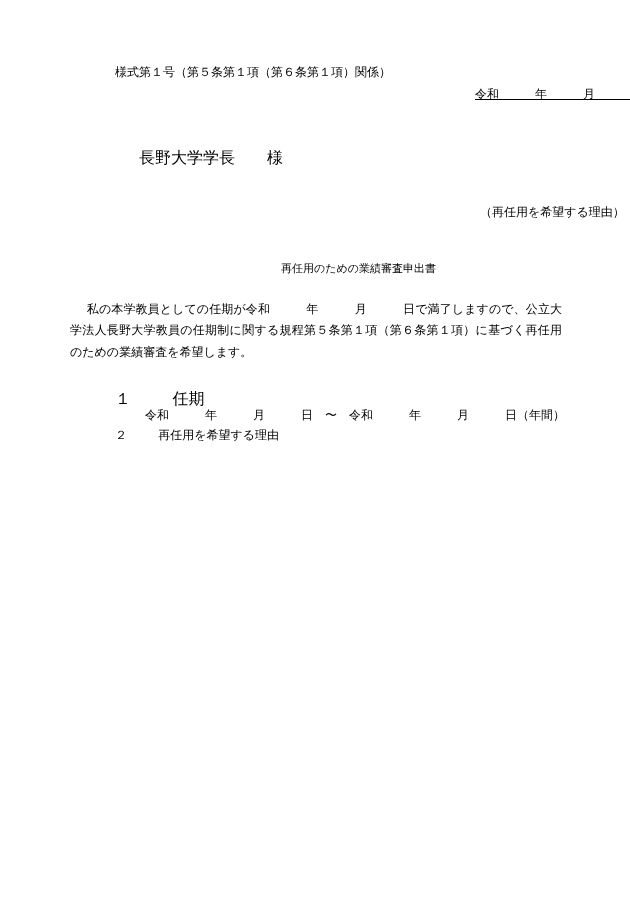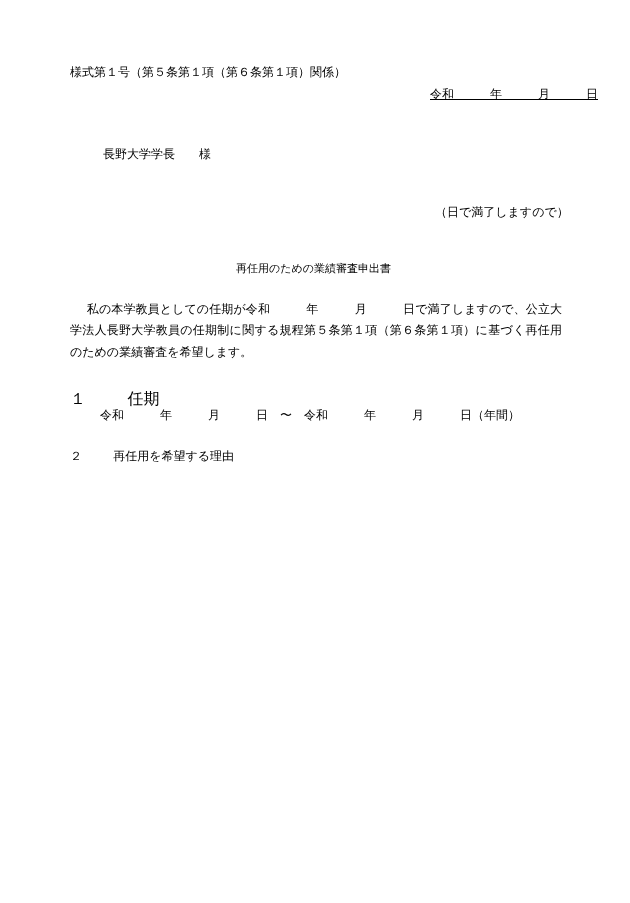--- a/index.html
+++ b/index.html
@@ -17,59 +17,59 @@
     line-height: 1.6;
     overflow: hidden;
   }
   .page {
     position: absolute;
     left: 0; top: 0;
     width: 630px;
     height: 903px;
     background: #ffffff;
   }
-  .abs { position: absolute; white-space: pre; }
+  .abs { position: absolute; white-space: pre; margin-left: 45px; }
 
   .form-no    { left: 70px;  top: 63px;  font-size: 12px; }
   .date-line  { left: 430px; top: 85px;  font-size: 12px; text-decoration: underline; }
-  .addressee  { left: 103px;  top: 145px; font-size: 12px; }
+  .addressee  { left: 94px;  top: 145px; font-size: 16px; }
   .name-note  { left: 435px; top: 203px; font-size: 12px; }
   .doc-title  { left: 236px; top: 260px; font-size: 11px; }
 
   .body-block {
     position: absolute;
     left: 70px;
     top: 300px;
     width: 492px;
     font-size: 12px;
     line-height: 1.78;
     text-align: justify;
     text-justify: inter-ideograph;
   }
   .body-block .indent { text-indent: 1.4em; display: block; font-family: Liberation Mono, monospace; }
 
   .item1-label { left: 70px;  top: 386px; font-size: 16px; }
   .item1-line  { left: 100px; top: 406px; font-size: 12px; text-align: right; }
-  .item2-label { left: 70px;  top: 447px; font-size: 12px; }
+  .item2-label { left: 70px;  top: 426px; font-size: 12px; }
 
   
   .gap { display: inline-block; width: 2.6em; }
 </style>
 </head>
 <body>
 
 <div class="page">
 
   <div class="abs form-no">様式第１号（第５条第１項（第６条第１項）関係）</div>
 
   <div class="abs date-line">令和　　　年　　　月　　　日</div>
 
   <div class="abs addressee">長野大学学長　　様</div>
 
-  <div class="abs name-note">（日で満了しますので）</div>
+  <div class="abs name-note">（再任用を希望する理由）</div>
 
   <div class="abs doc-title">再任用のための業績審査申出書</div>
 
   <div class="body-block">
     <span class="indent">私の本学教員としての任期が令和　　　年　　　月　　　日で満了しますので、公立大学法人長野大学教員の任期制に関する規程第５条第１項（第６条第１項）に基づく再任用のための業績審査を希望します。</span>
   </div>
 
   <div class="abs item1-label"><span>１</span><span class="gap"></span><span>任期</span></div>
 
   <div class="abs item1-line">令和　　　年　　　月　　　日　〜　令和　　　年　　　月　　　日（年間）</div>

